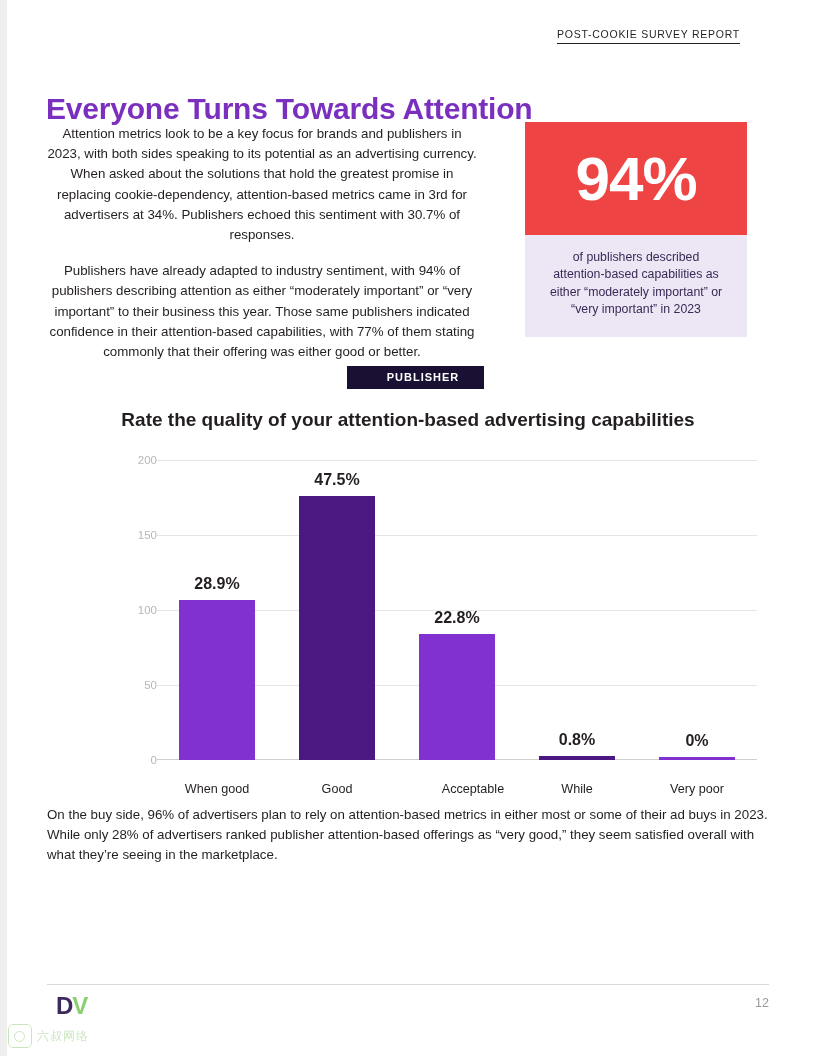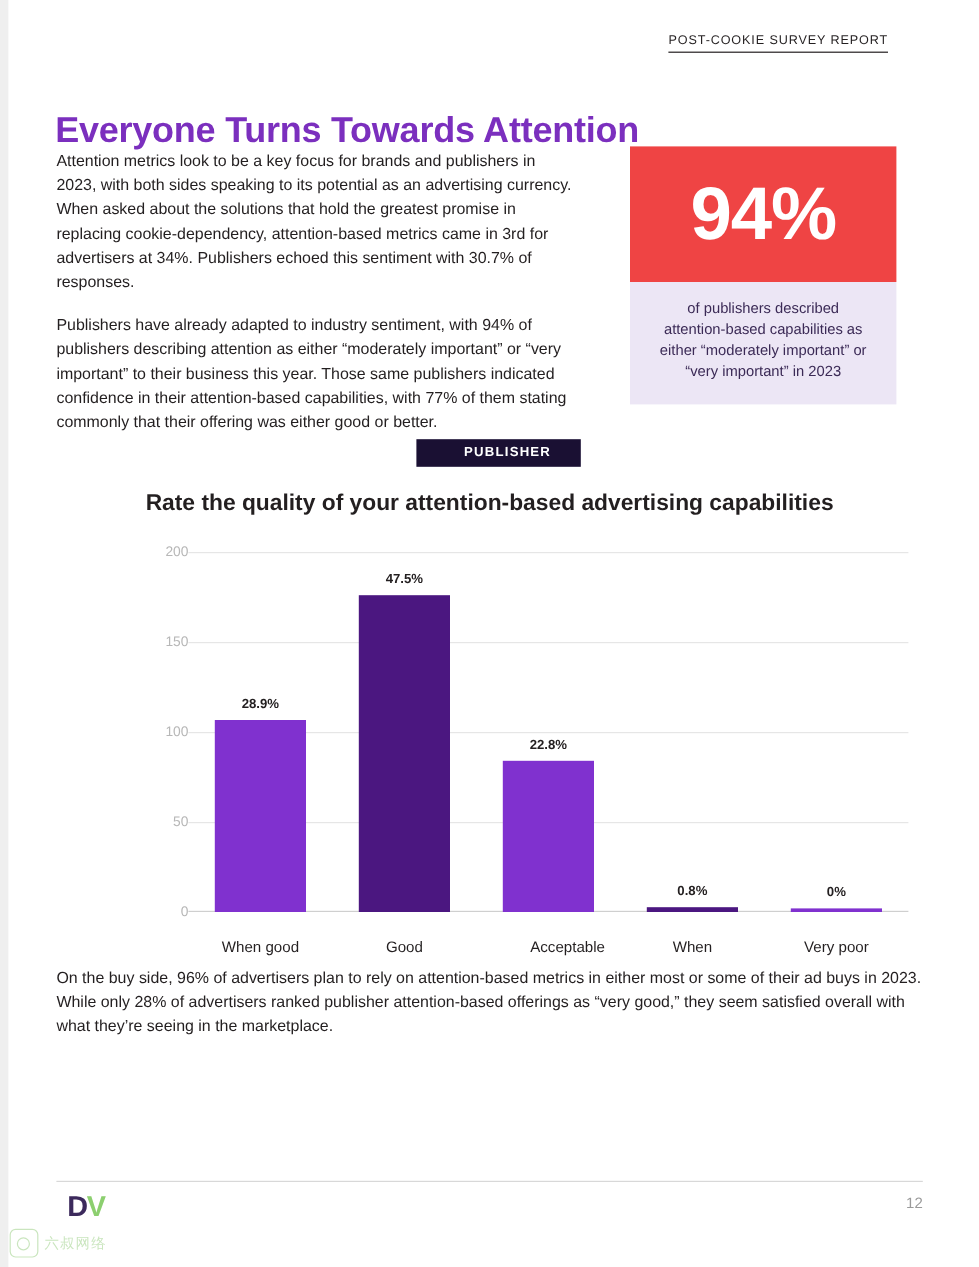--- a/index.html
+++ b/index.html
@@ -44,21 +44,21 @@
   
   .intro {
     position: absolute;
     top: 124px;
     left: 47px;
     width: 430px;
     font-size: 13.3px;
     line-height: 1.52;
     color: #231f20;
   }
-  .intro p { margin: 0 0 16px 0; }
+  .intro p { margin: 0 0 16px 0; text-align: center; }
   .intro p:last-child { margin-bottom: 0; }
 
   
   .stat-card {
     position: absolute;
     top: 122px;
     left: 525px;
     width: 222px;
   }
   .stat-top {
@@ -158,21 +158,21 @@
   .bar {
     width: 76px;
     position: absolute;
     bottom: 0;
     left: 0;
   }
   .bar-value {
     position: absolute;
     width: 120px;
     left: -22px;
-    font-size: 11px;
+    font-size: 16px;
     font-weight: bold;
     color: #231f20;
     text-align: center;
   }
   .cat-label {
     position: absolute;
     top: 322px;
     width: 160px;
     text-align: center;
     font-size: 12.6px;
@@ -307,21 +307,21 @@
       <div class="cat-label" style="left: 100px;">Good</div>
       <div class="bar-group" style="left: 262px;">
         <div class="bar" style="height: 126px; background: rgb(128, 49, 207);"></div>
         <div class="bar-value" style="bottom: 133px;">22.8%</div>
       </div>
       <div class="cat-label" style="left: 236px;">Acceptable</div>
       <div class="bar-group" style="left: 382px;">
         <div class="bar" style="height: 4.5px; background: rgb(75, 23, 128);"></div>
         <div class="bar-value" style="bottom: 11.5px;">0.8%</div>
       </div>
-      <div class="cat-label" style="left: 340px;">When</div>
+      <div class="cat-label" style="left: 340px;">While</div>
       <div class="bar-group" style="left: 502px;">
         <div class="bar" style="height: 3px; background: rgb(128, 49, 207);"></div>
         <div class="bar-value" style="bottom: 10px;">0%</div>
       </div>
       <div class="cat-label" style="left: 460px;">Very poor</div>
     </div>
 </div>
 
 <div class="closing">On the buy side, 96% of advertisers plan to rely on attention-based metrics in either most or some of their ad buys in 2023. While only 28% of advertisers ranked publisher attention-based offerings as “very good,” they seem satisfied overall with what they’re seeing in the marketplace.</div>
 

